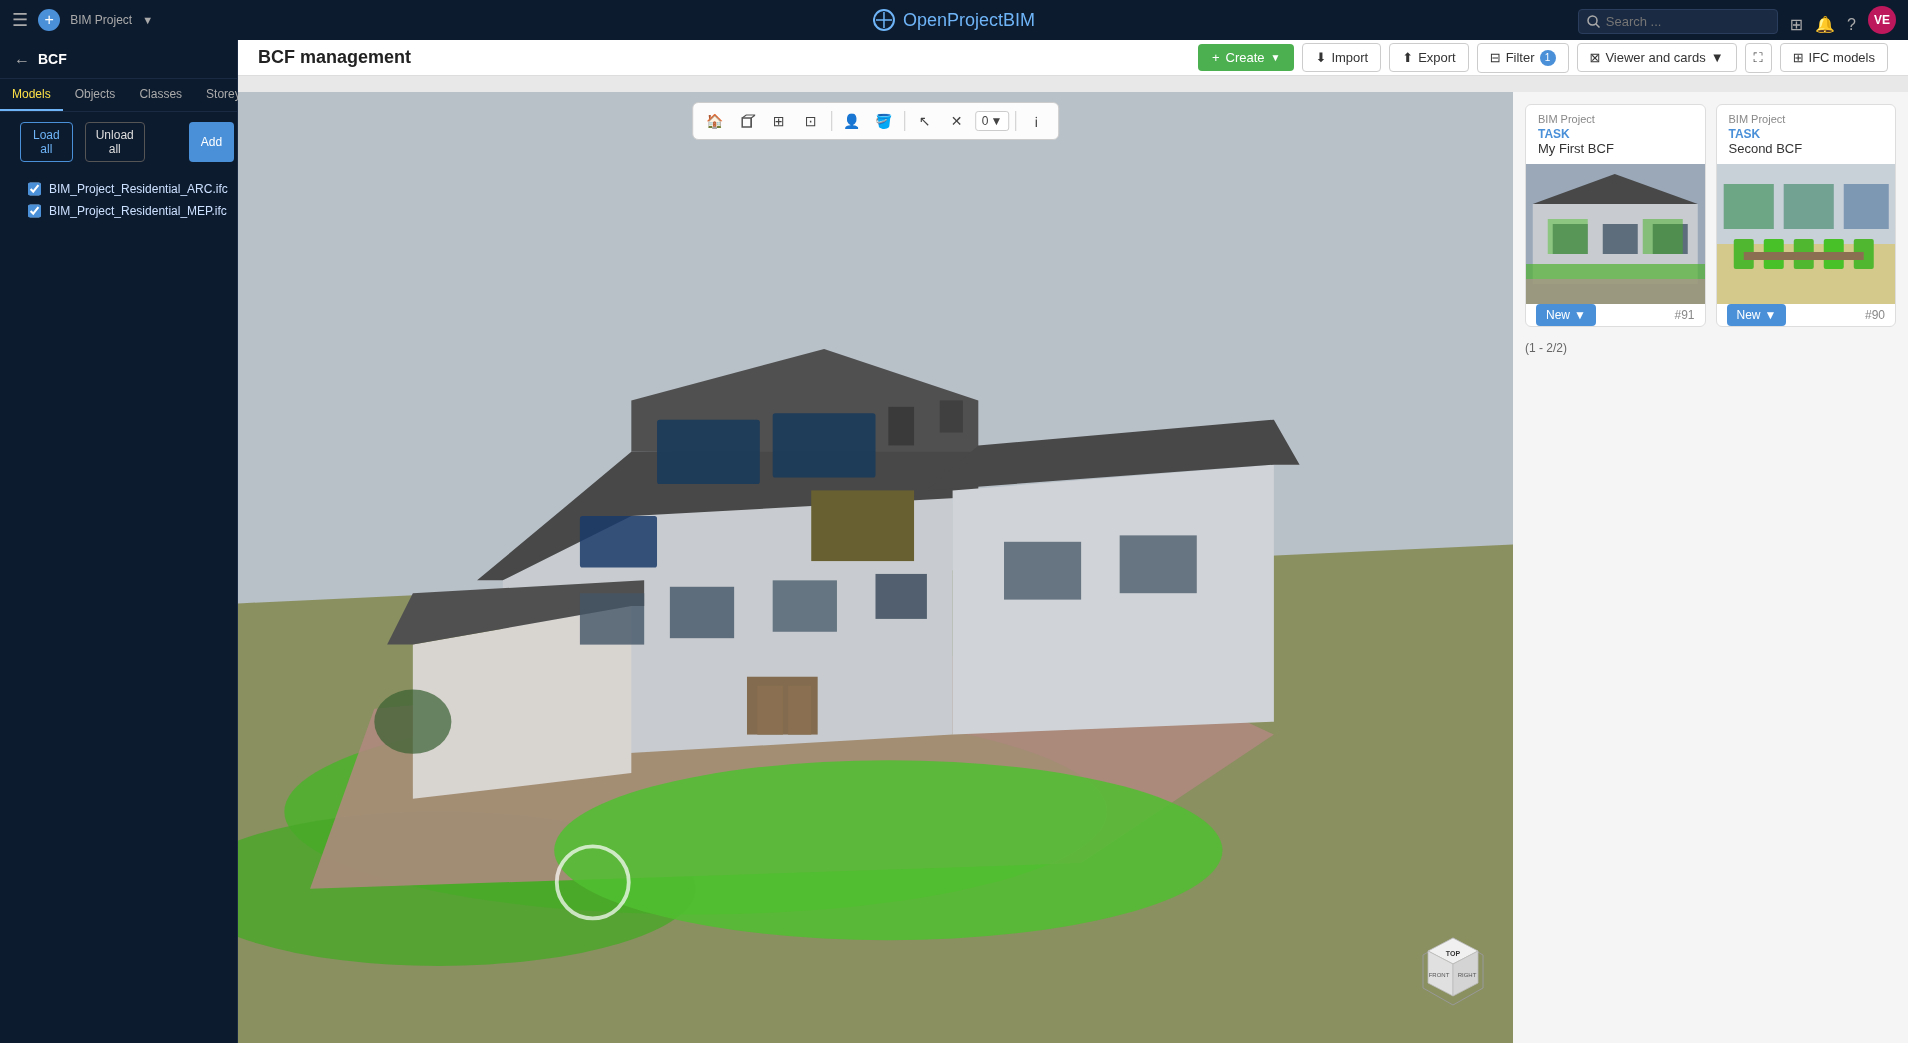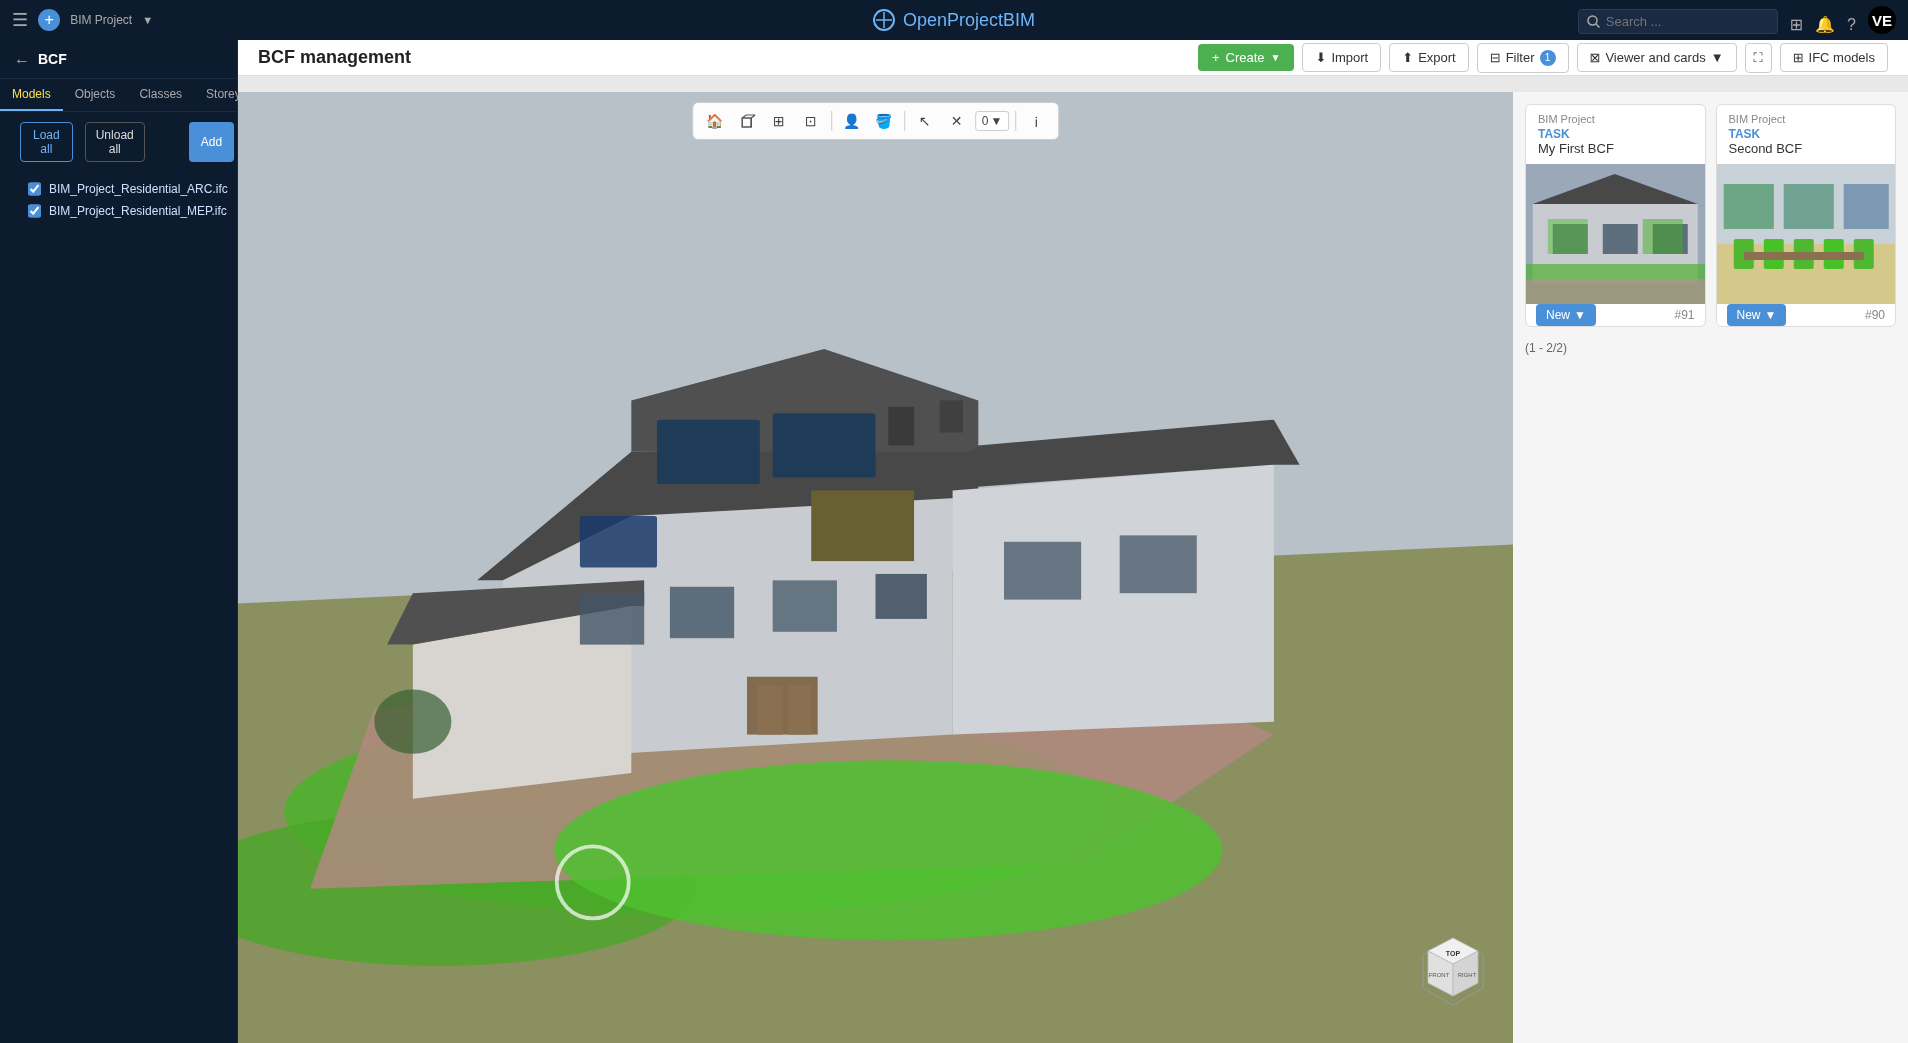--- a/index.html
+++ b/index.html
@@ -9,21 +9,21 @@
     .top-nav {
       display: flex; align-items: center; background: #0d1b2e; height: 40px; padding: 0 12px; gap: 10px; position: relative; z-index: 100;
     }
     .top-nav-center { position: absolute; left: 50%; transform: translateX(-50%); display: flex; align-items: center; gap: 8px; }
     .top-nav-logo { font-size: 18px; font-weight: normal; color: #fff; display: flex; align-items: center; gap: 6px; }
     .top-nav-logo span { color: #6eb4f7; }
     .top-nav-right { margin-left: auto; display: flex; align-items: flex-end; gap: 12px; }
     .search-box { display: flex; align-items: center; background: #1a2a42; border: 1px solid #2a3d5c; border-radius: 4px; padding: 4px 8px; gap: 6px; width: 200px; }
     .search-box input { background: transparent; border: none; color: #aaa; outline: none; font-size: 13px; width: 150px; }
     .nav-icon { color: #aaa; font-size: 16px; cursor: pointer; }
-    .avatar { width: 28px; height: 28px; border-radius: 50%; background: #000000; display: flex; align-items: center; justify-content: center; font-size: 15px; font-weight: bold; color: #fff; }
+    .avatar { width: 28px; height: 28px; border-radius: 50%; background: #be185d; display: flex; align-items: center; justify-content: center; font-size: 12px; font-weight: bold; color: #fff; }
 
     
     .sidebar { position: absolute; top: 40px; left: 0; width: 238px; height: calc(100% - 40px); background: #0d1b2e; border-right: 1px solid #1a2a42; display: flex; flex-direction: column; }
     .sidebar-header { display: flex; align-items: center; padding: 10px 14px; gap: 8px; border-bottom: 1px solid #1a2a42; }
     .back-btn { color: #aaa; cursor: pointer; font-size: 16px; }
     .sidebar-title { font-size: 14px; font-weight: 600; color: #fff; }
     .sidebar-tabs { display: flex; gap: 0; border-bottom: 1px solid #1a2a42; }
     .sidebar-tab { padding: 8px 12px; font-size: 12px; color: #aaa; cursor: pointer; border-bottom: 2px solid transparent; }
     .sidebar-tab.active { color: #fde047; border-bottom-color: #6eb4f7; }
     .sidebar-actions { display: flex; gap: 12px; padding: 10px 20px; }

